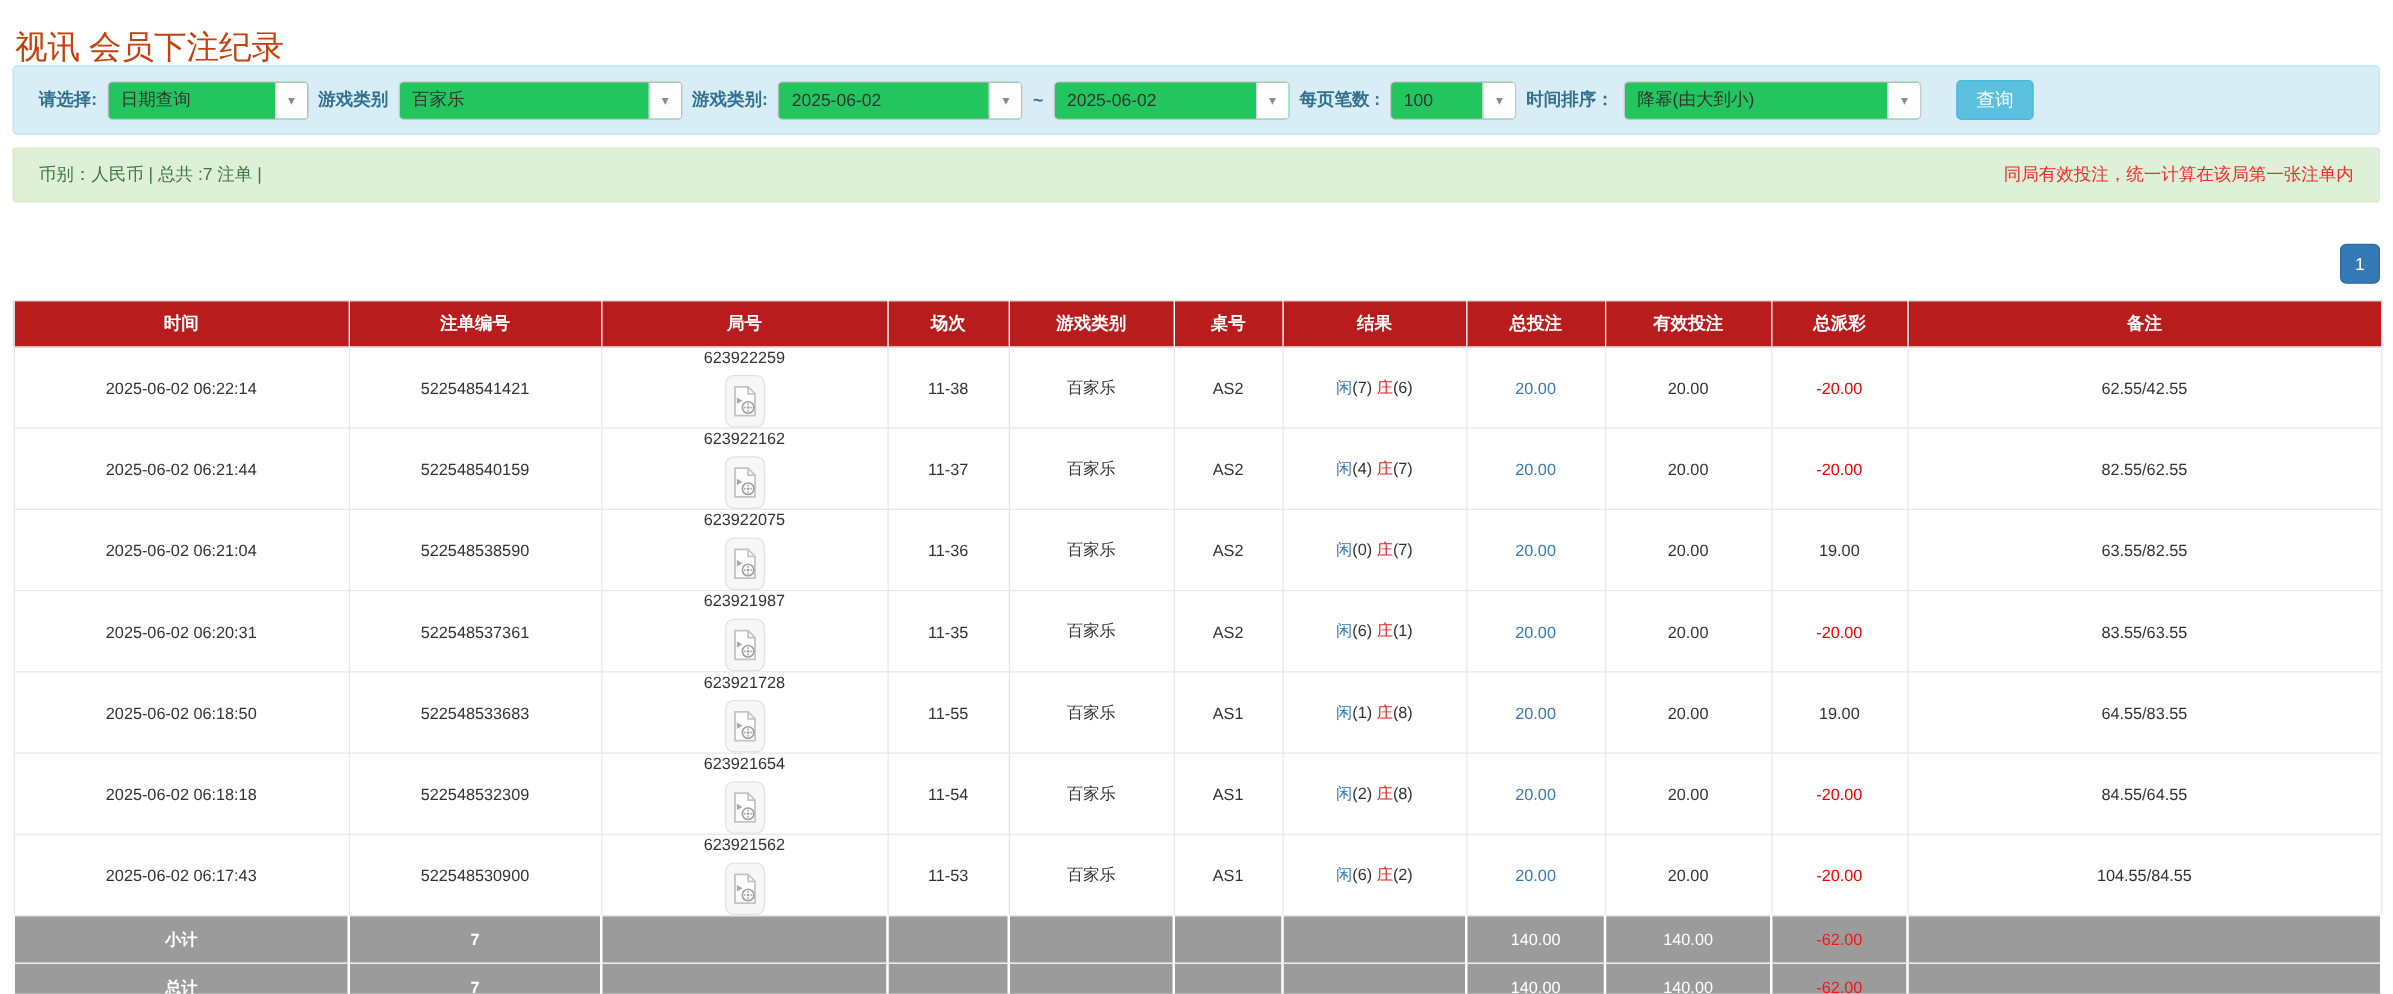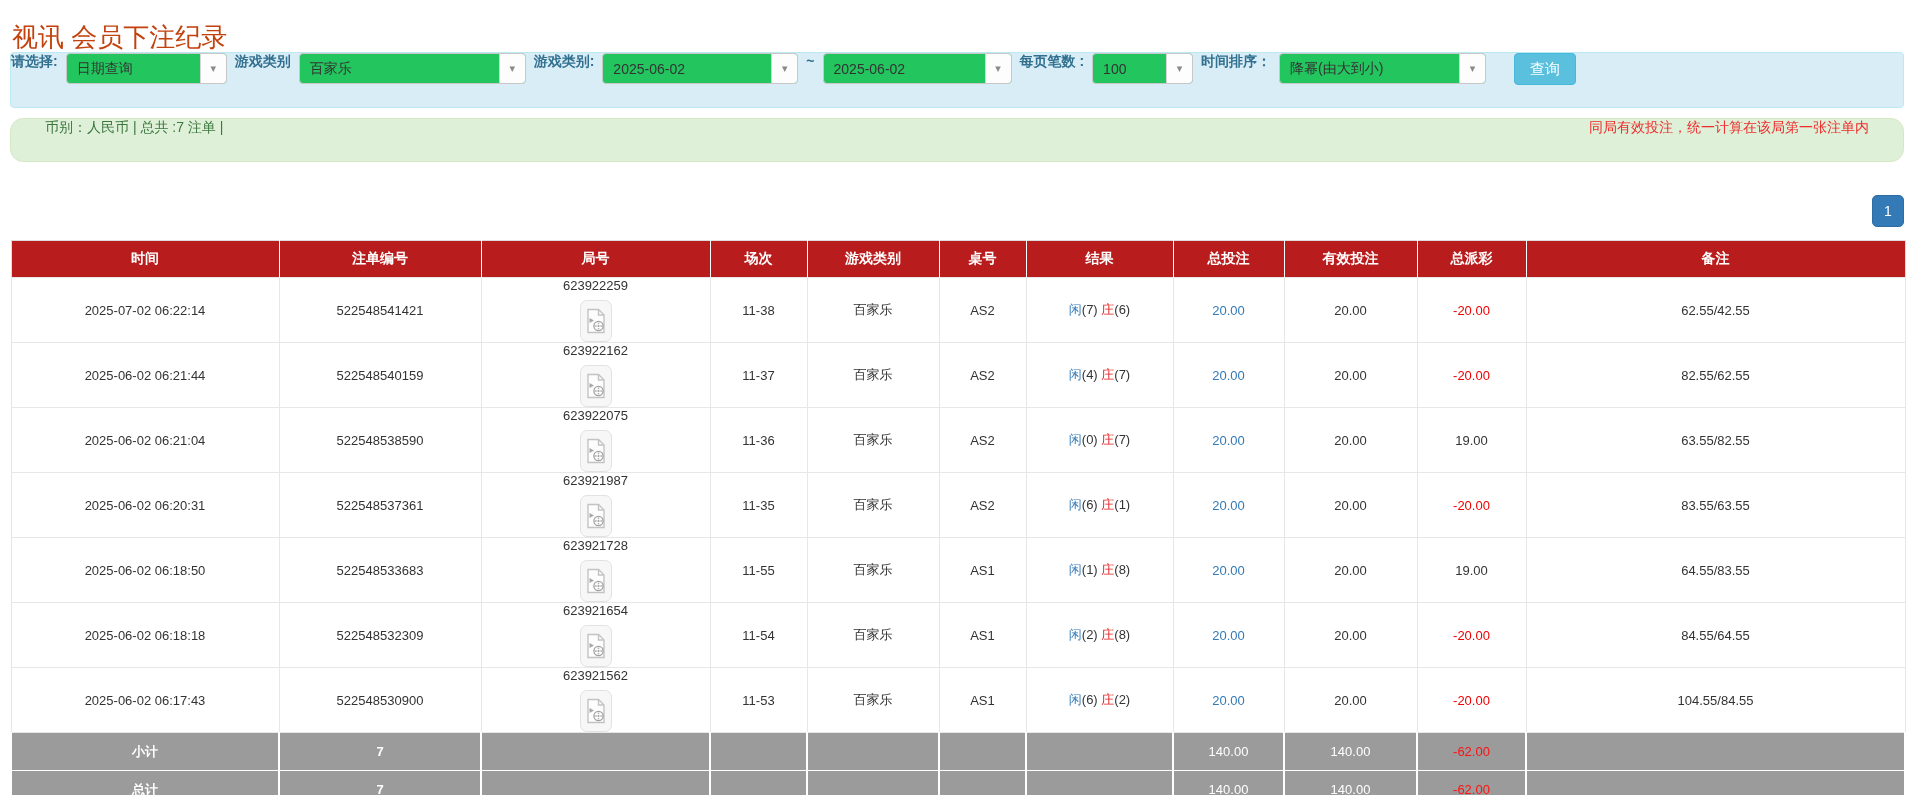--- a/index.html
+++ b/index.html
@@ -6,40 +6,40 @@
   html,body { width: 1914px; height: 795px; background: #fff;
     font-family: "Liberation Sans", "DejaVu Sans", sans-serif; color: #333; }
   .page { padding: 0 10px; }
 
   
   .page-title { font-size: 26px; font-weight: 400; color: #c2410c;
     padding: 20px 2px 0 2px; height: 52px; }
 
   
   .filter-bar { height: 56px; background: #d9edf7; border: 1px solid #bce8f1;
-    border-radius: 4px; display: flex; align-items: flex-start; gap: 8px;
-    padding: 0 0; font-size: 14px; }
+    border-radius: 4px; display: flex; align-items: center; gap: 8px;
+    padding: 0 20px; font-size: 14px; }
   .flabel { color: #31708f; font-weight: bold; white-space: nowrap; }
   .tilde { color: #31708f; font-weight: bold; }
   .combo { background: #22c55e; border: 1px solid #c8c8c8; border-radius: 4px;
     height: 31px; display: flex; align-items: center; overflow: hidden; }
   .combo-text { flex: 1; padding: 0 10px; font-size: 14px; color: #333;
     white-space: nowrap; overflow: hidden; }
   .combo-caret { width: 26px; height: 100%; border-left: 1px solid #d5d5d5;
     background: #fdfdfd; color: #8a8a8a; font-size: 11px; display: flex;
     align-items: center; justify-content: center; cursor: pointer; }
   .btn-search { margin-left: 20px; height: 32px; padding: 0 15px;
     background: #5bc0de; border: 1px solid #46b8da; border-radius: 4px;
     color: #fff; font-size: 15px; cursor: pointer;
     font-family: "Liberation Sans", sans-serif; }
 
   
   .summary-bar { margin-top: 10px; height: 44px; background: #dff0d8;
-    border: 1px solid #d6e9c6; border-radius: 13px; display: flex;
-    justify-content: space-between; padding: 0 34px;
+    border: 1px solid #d6e9c6; border-radius: 3px; display: flex;
+    align-items: center; justify-content: space-between; padding: 0 20px;
     font-size: 14px; }
   .summary-left { color: #3c763d; }
   .summary-right { color: #f02b2b; }
 
   
   .pager { display: flex; justify-content: flex-end; }
   .pager.top { margin-top: 33px; }
   .pager.bottom { margin-top: 6px; }
   .page-btn { width: 32px; height: 32px; background: #337ab7;
     border: 1px solid #2e6da4; border-radius: 5px; color: #fff;
@@ -99,21 +99,21 @@
       <span class="combo-caret">▾</span>
     </div>
 
     <span class="flabel">每页笔数 :</span>
     <div class="combo" style="width:101px">
       <span class="combo-text">100</span>
       <span class="combo-caret">▾</span>
     </div>
 
     <span class="flabel">时间排序：</span>
-    <div class="combo" style="width:207px">
+    <div class="combo" style="width:238px">
       <span class="combo-text">降幂(由大到小)</span>
       <span class="combo-caret">▾</span>
     </div>
 
     <button class="btn-search">查询</button>
   </div>
 
   <div class="summary-bar">
     <span class="summary-left">币别：人民币 | 总共 :7 注单 |</span>
     <span class="summary-right">同局有效投注，统一计算在该局第一张注单内</span>
@@ -147,21 +147,21 @@
           <th>桌号</th>
           <th>结果</th>
           <th>总投注</th>
           <th>有效投注</th>
           <th>总派彩</th>
           <th>备注</th>
         </tr>
     </thead>
     <tbody>
         <tr class="data-row">
-          <td>2025-07-02 06:22:14</td>
+          <td>2025-06-02 06:22:14</td>
           <td>522548541421</td>
           <td class="round-cell">
             <span class="round-wrap">
               <span class="round-no">623922259</span>
               <button class="video-btn">
                 <svg width="20" height="26" viewBox="0 0 20 26">
                   <path d="M2 1.5 h10.5 l5.5 5.5 v17.5 h-16 z" fill="#fdfdfd" stroke="#c3c3c3" stroke-width="1.4"></path>
                   <path d="M12.5 1.5 v5.5 h5.5" fill="none" stroke="#c3c3c3" stroke-width="1.4"></path>
                   <path d="M3.5 10 l4.5 2.5 -4.5 2.5 z" fill="#a8a8a8"></path>
                   <circle cx="12.5" cy="18" r="4.6" fill="#fff" stroke="#a0a0a0" stroke-width="1.3"></circle>

